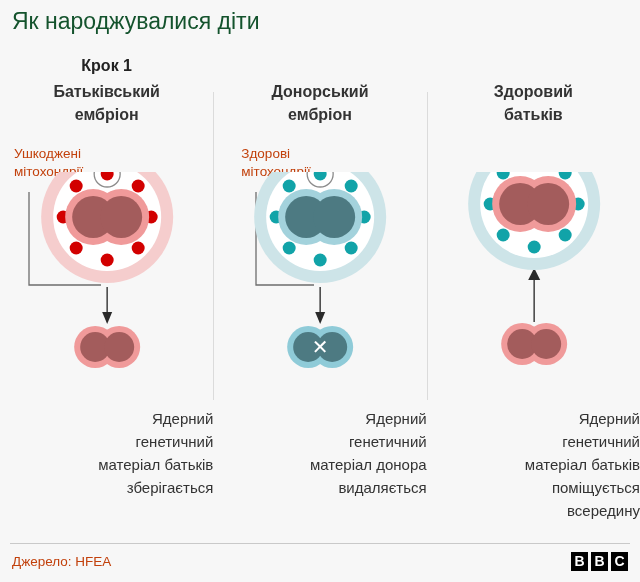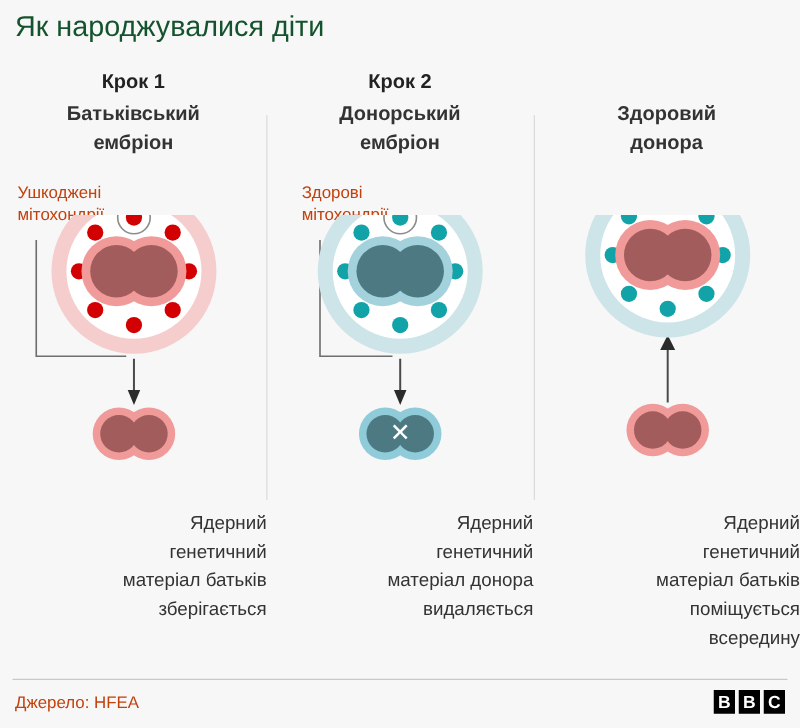--- a/index.html
+++ b/index.html
@@ -206,21 +206,20 @@
     </svg>
 
     <div class="caption">Ядерний
 генетичний
 матеріал батьків
 зберігається</div>
   </div>
 
   <div class="column">
     <div class="col-divider"></div>
-    <div class="step-label">Крок 2</div>
     <div class="step-sub">Донорський
 ембріон</div>
 
     <div class="callout callout-c2">Здорові
 мітохондрії</div>
 
     <svg class="leader" style="left:0;top:120px;width:213px;height:240px" viewBox="0 0 213 240">
       <path d="M 43 20 L 43 113 L 101 113" fill="none" stroke="#6E6E6E" stroke-width="1.3"></path>
     </svg>
 
@@ -259,21 +258,21 @@
 
     <div class="caption">Ядерний
 генетичний
 матеріал донора
 видаляється</div>
   </div>
 
   <div class="column">
     <div class="col-divider"></div>
     <div class="step-sub">Здоровий
-донора</div>
+батьків</div>
 
     <svg class="diagram" viewBox="0 0 213 240">
       <g>
         <line x1="107" y1="150" x2="107" y2="104" stroke="#4A4A4A" stroke-width="1.6"></line>
         <polygon points="101,108 113,108 107,96" fill="#2B2B2B"></polygon>
       </g>
       <circle cx="107" cy="32" r="66" fill="#CDE4E8"></circle>
       <circle cx="107" cy="32" r="54" fill="#FFFFFF"></circle>
       <g fill="#11A3A8">
         <circle cx="107" cy="-11" r="6.5"></circle>

